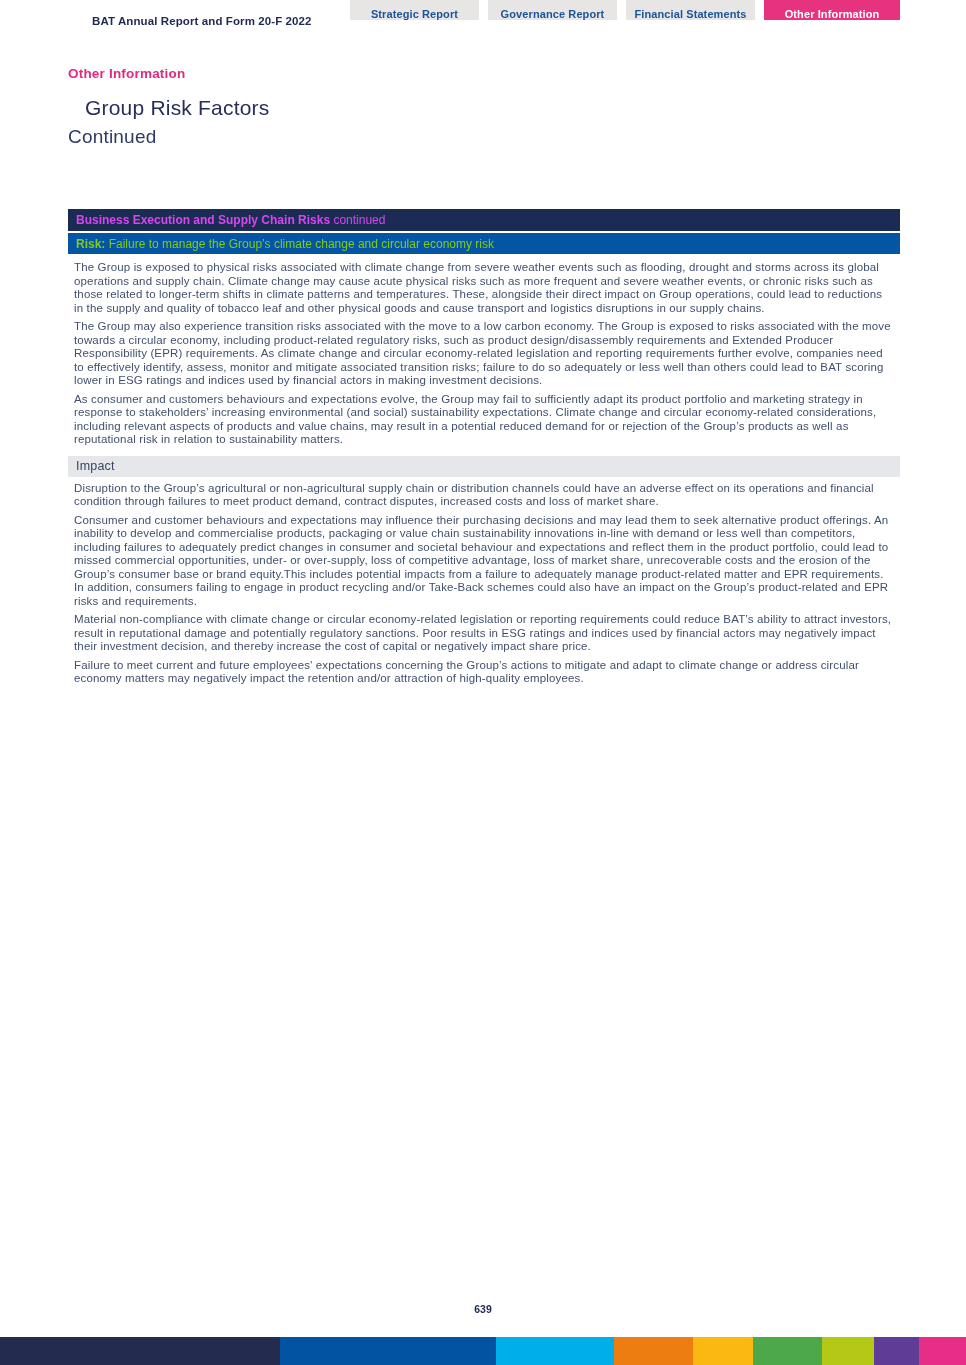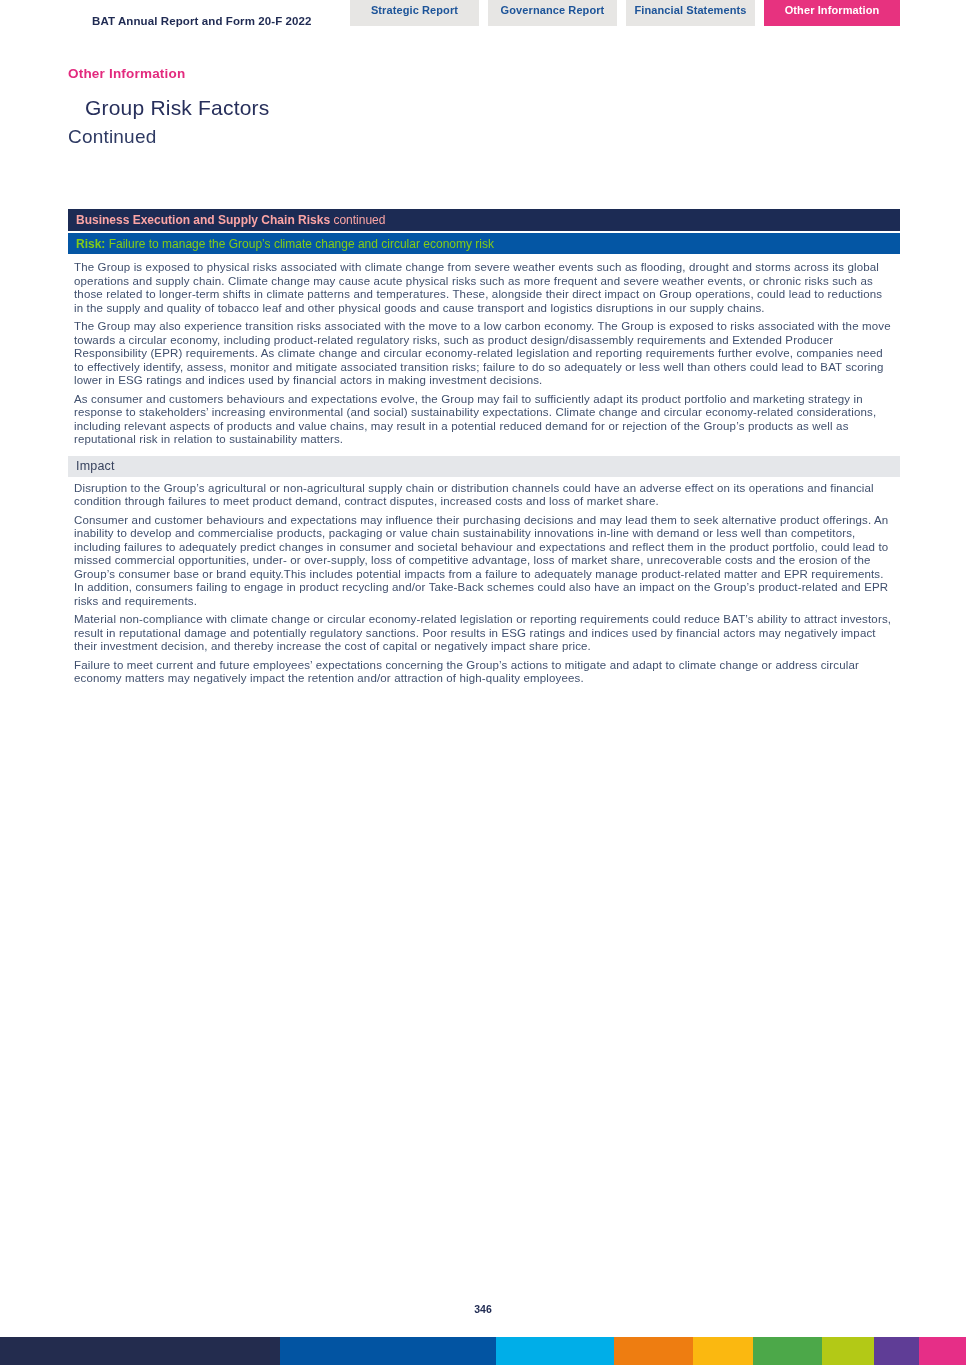--- a/index.html
+++ b/index.html
@@ -12,23 +12,23 @@
 
   
   .doc-title {
     position:absolute; left:68px; top:15px;
     font-size:11.5px; font-weight:bold; color:#1F2A52; letter-spacing:.1px;padding-left:24px;
   }
   .tabbar {
     position:absolute; left:350px; top:0; display:flex; gap:9px;
   }
   .tab {
-    width:129px; height:26px; background:#E7E6E4;
+    width:129px; height:20px; background:#E7E6E4;
     display:flex; align-items:flex-end; justify-content:center;
-    padding-bottom:10px;
+    padding-bottom:0;
     font-size:11px; font-weight:bold; color:#1D5499; letter-spacing:.1px;
     cursor:pointer;
   }
   .tab:last-child { width:136px; }
   .tab--active { background:#E7327F; color:#ffffff; }
 
   
   .eyebrow {
     position:absolute; left:68px; top:66px;
     font-size:13.5px; font-weight:bold; color:#E32A7E; letter-spacing:.2px;
@@ -39,21 +39,21 @@
   }
   .h1-sub {
     position:absolute; left:68px; top:126px;
     font-size:19px; font-weight:normal; color:#2E3A63; letter-spacing:.2px;
   }
 
   
   .risk-table { position:absolute; left:68px; top:209px; width:832px; }
   .bar { width:100%; padding:0 8px; display:flex; align-items:center; }
   .bar-section {
-    height:22px; background:#1C2B54; color:#fca5a5;
+    height:22px; background:#1C2B54; color:#d946ef;
     font-size:12px; margin-bottom:2px;
   }
   .bar-risk {
     height:21px; background:#0456A4; color:#84cc16;
     font-size:12px; margin-bottom:2px;
   }
   .bar-sub {
     height:21px; background:#E5E7EA; color:#39445F;
     font-size:12.5px; letter-spacing:.2px;
   }
@@ -119,21 +119,21 @@
     </div>
 
     <div class="body-block">
         <p>Disruption to the Group’s agricultural or non-agricultural supply chain or distribution channels could have an adverse effect on its operations and financial condition through failures to meet product demand, contract disputes, increased costs and loss of market share.</p>
         <p>Consumer and customer behaviours and expectations may influence their purchasing decisions and may lead them to seek alternative product offerings. An inability to develop and commercialise products, packaging or value chain sustainability innovations in-line with demand or less well than competitors, including failures to adequately predict changes in consumer and societal behaviour and expectations and reflect them in the product portfolio, could lead to missed commercial opportunities, under- or over-supply, loss of competitive advantage, loss of market share, unrecoverable costs and the erosion of the Group’s consumer base or brand equity.This includes potential impacts from a failure to adequately manage product-related matter and EPR requirements. In addition, consumers failing to engage in product recycling and/or Take-Back schemes could also have an impact on the Group’s product-related and EPR risks and requirements.</p>
         <p>Material non-compliance with climate change or circular economy-related legislation or reporting requirements could reduce BAT’s ability to attract investors, result in reputational damage and potentially regulatory sanctions. Poor results in ESG ratings and indices used by financial actors may negatively impact their investment decision, and thereby increase the cost of capital or negatively impact share price.</p>
         <p>Failure to meet current and future employees’ expectations concerning the Group’s actions to mitigate and adapt to climate change or address circular economy matters may negatively impact the retention and/or attraction of high-quality employees.</p>
       </div>
   </div>
 
-  <div class="page-number">346</div>
+  <div class="page-number">639</div>
   <div class="stripe">
       <div class="stripe-seg" style="width: 280px; background: rgb(35, 44, 78);"></div>
       <div class="stripe-seg" style="width: 216px; background: rgb(2, 84, 162);"></div>
       <div class="stripe-seg" style="width: 118px; background: rgb(0, 174, 232);"></div>
       <div class="stripe-seg" style="width: 79px; background: rgb(238, 125, 17);"></div>
       <div class="stripe-seg" style="width: 60px; background: rgb(251, 184, 16);"></div>
       <div class="stripe-seg" style="width: 69px; background: rgb(76, 168, 73);"></div>
       <div class="stripe-seg" style="width: 52px; background: rgb(179, 201, 22);"></div>
       <div class="stripe-seg" style="width: 45px; background: rgb(95, 61, 150);"></div>
       <div class="stripe-seg" style="width: 47px; background: rgb(230, 46, 135);"></div>

